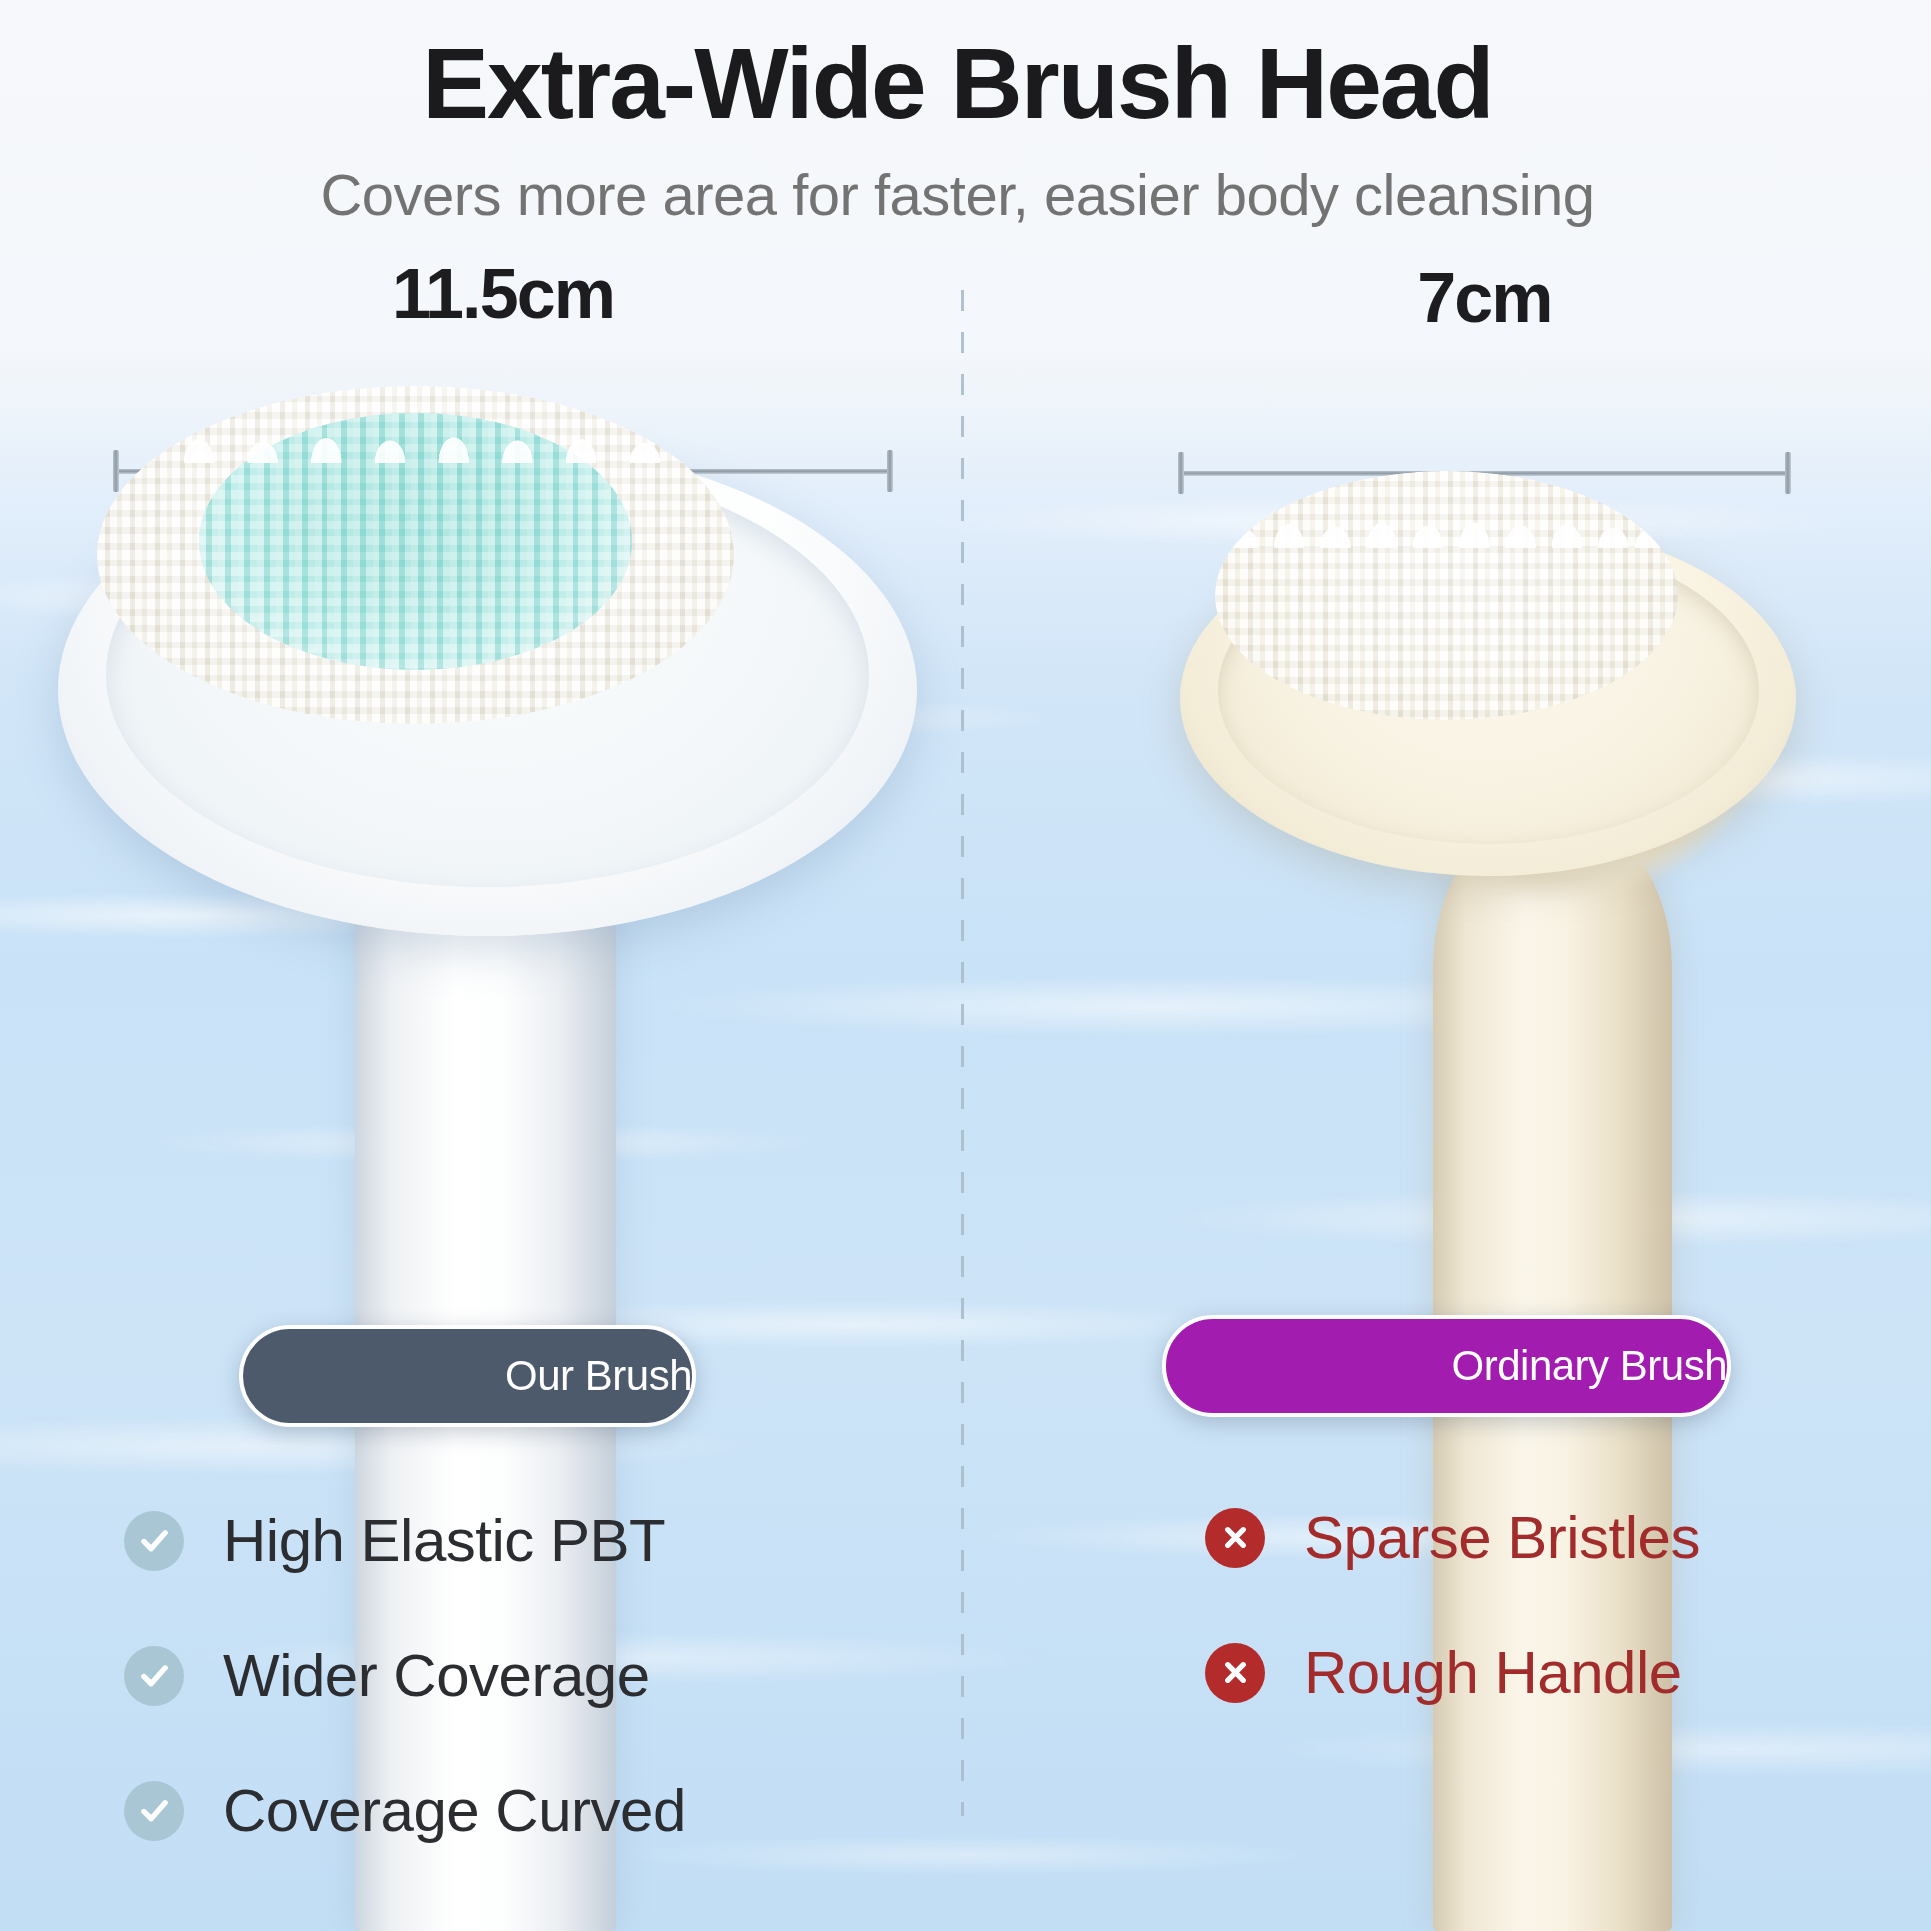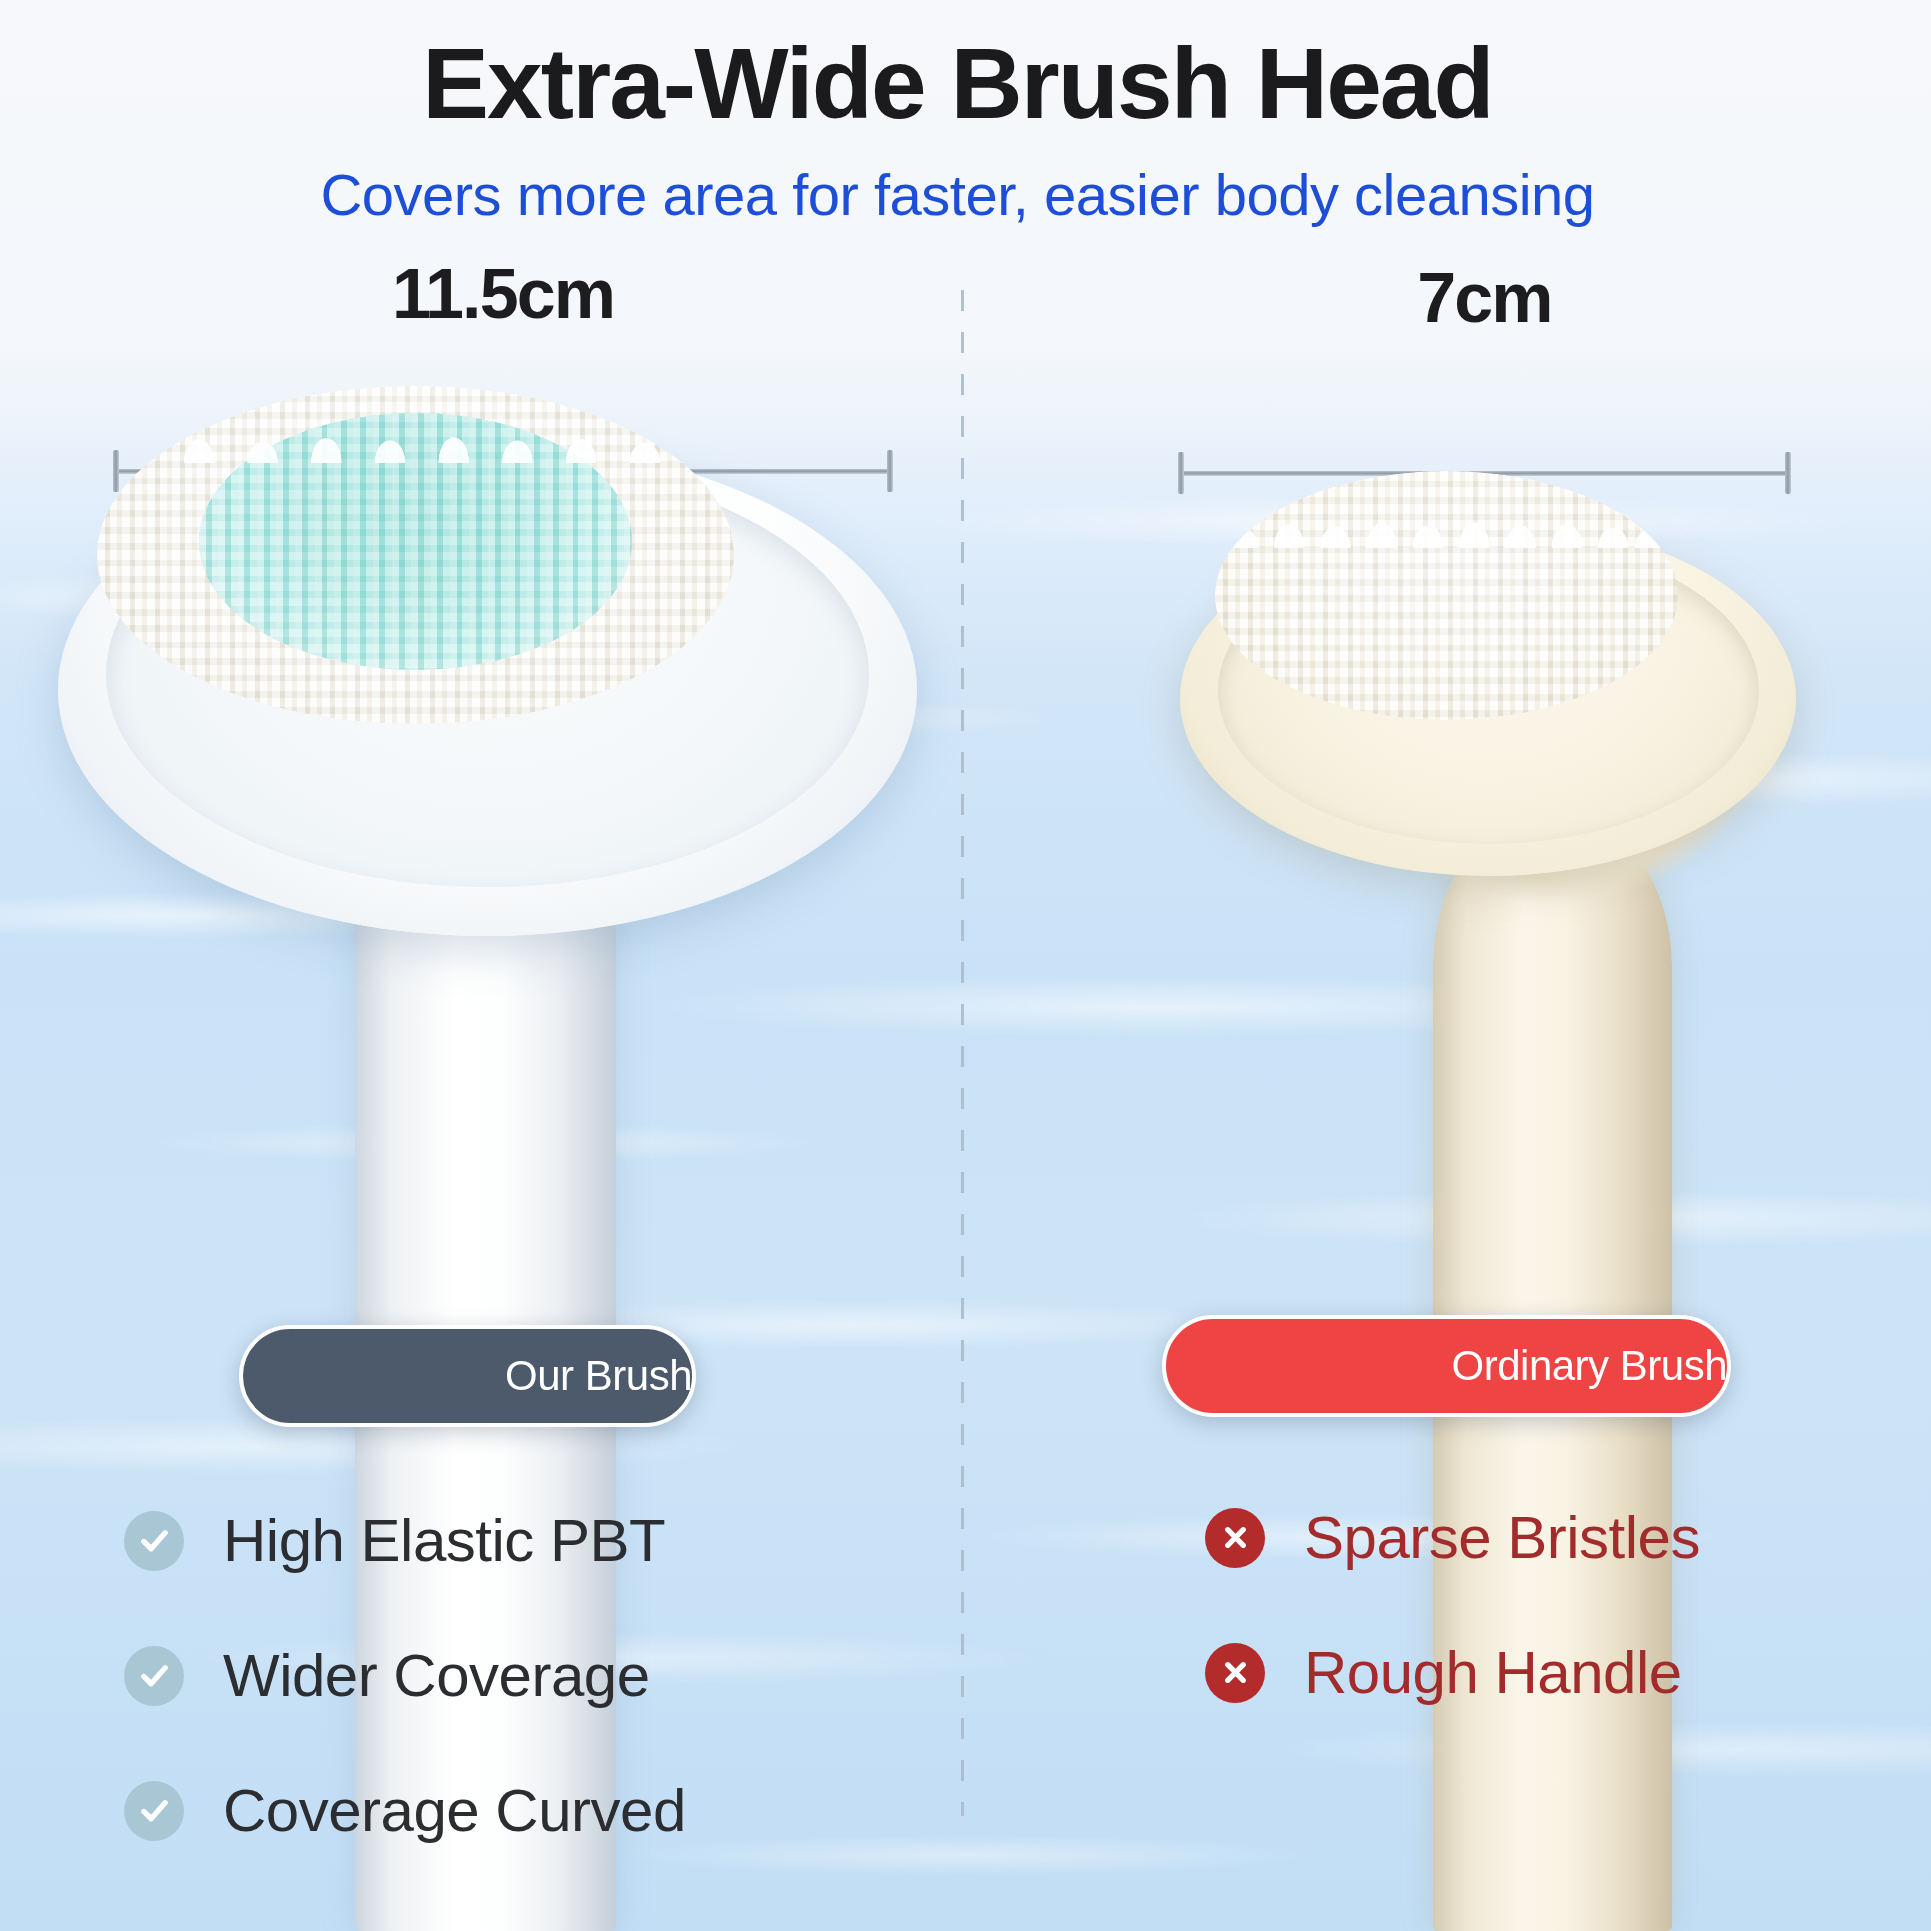--- a/index.html
+++ b/index.html
@@ -55,21 +55,21 @@
   }
 
   
   .header { position:absolute; left:0; right:16px; top:0; height:241px; text-align:center; }
   .title {
     font-size:100px; font-weight:bold; color:#1b1b1e;
     letter-spacing:-1.9px; line-height:1;
     padding-top:33px;
   }
   .subtitle {
-    font-size:58px; font-weight:400; color:#1d4ed8;
+    font-size:58px; font-weight:400; color:#737373;
     letter-spacing:-0.5px; line-height:1;
     padding-top:33px;
   }
 
   
   .divider {
     position:absolute; left:961px; top:290px; width:2.9px; height:1526px;
     background:repeating-linear-gradient(180deg,
       #a9bccb 0px, #a9bccb 21px,
       rgba(169,188,203,0) 21px, rgba(169,188,203,0) 42px);
@@ -264,21 +264,21 @@
     display:flex; align-items:center; justify-content:flex-end;
     box-shadow:0 5.8px 21px rgba(60,80,100,.28);
     white-space:nowrap;
   }
   .badge.ours {
     left:239px; top:1325px; width:457px; height:102px;
     background:#4c5a6b;
   }
   .badge.ordinary {
     left:1162px; top:1315px; width:569px; height:102px;
-    background:#ef4444;
+    background:#a21caf;
   }
 
   
   .feature-list { position:absolute; }
   .feature-list.left  { left:124px; top:1500px; }
   .feature-list.right { left:1205px; top:1497px; }
   .feature-row {
     display:flex; align-items:center;
     height:81px; margin-bottom:54px;
     white-space:nowrap;

